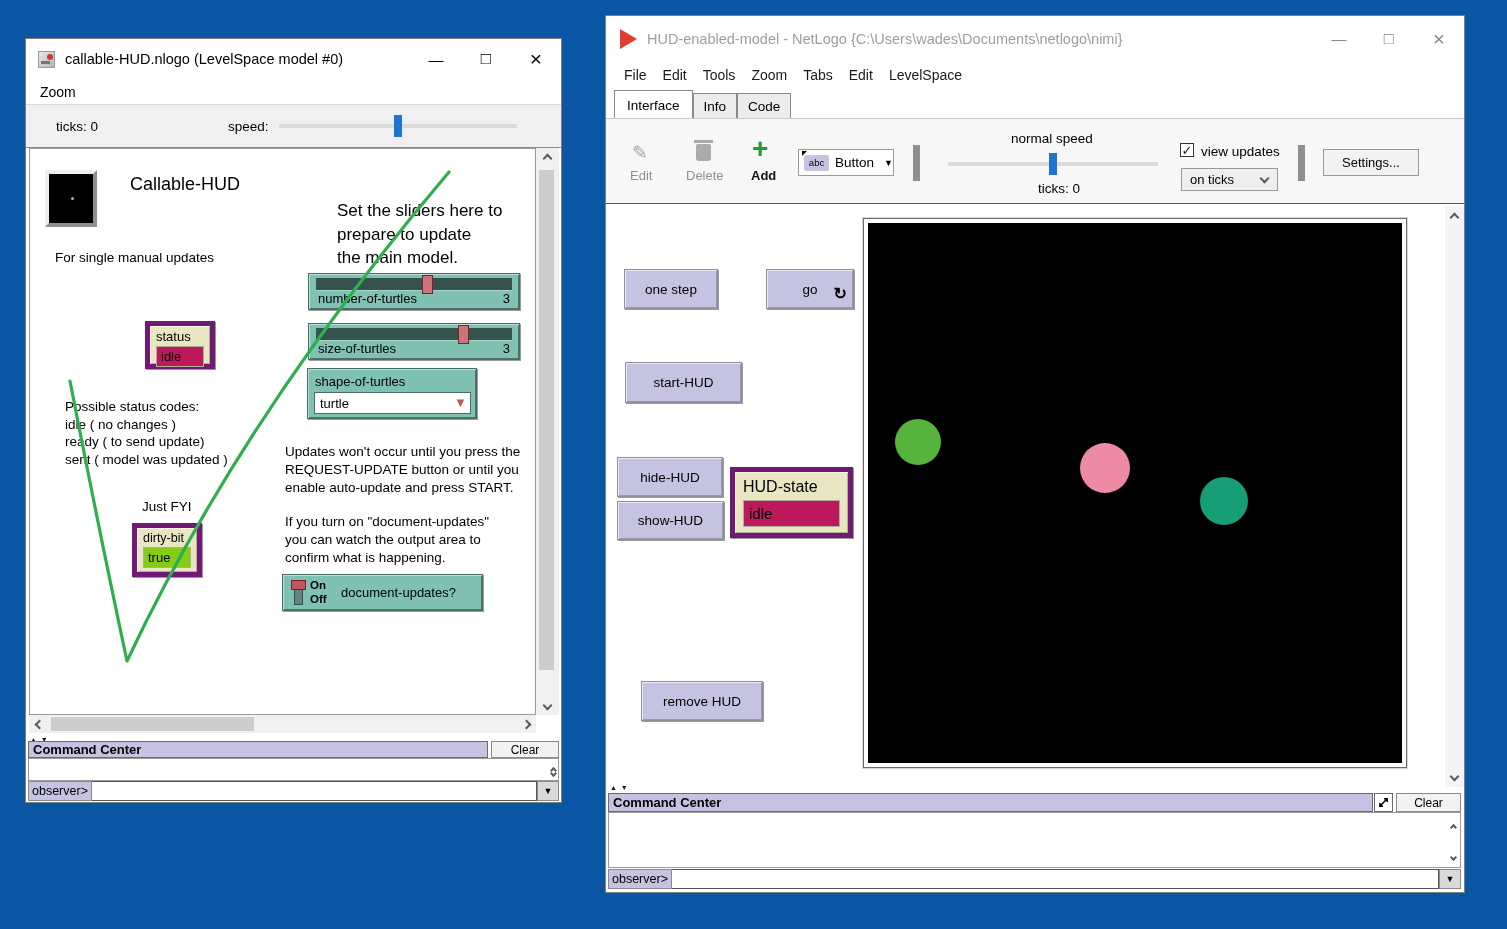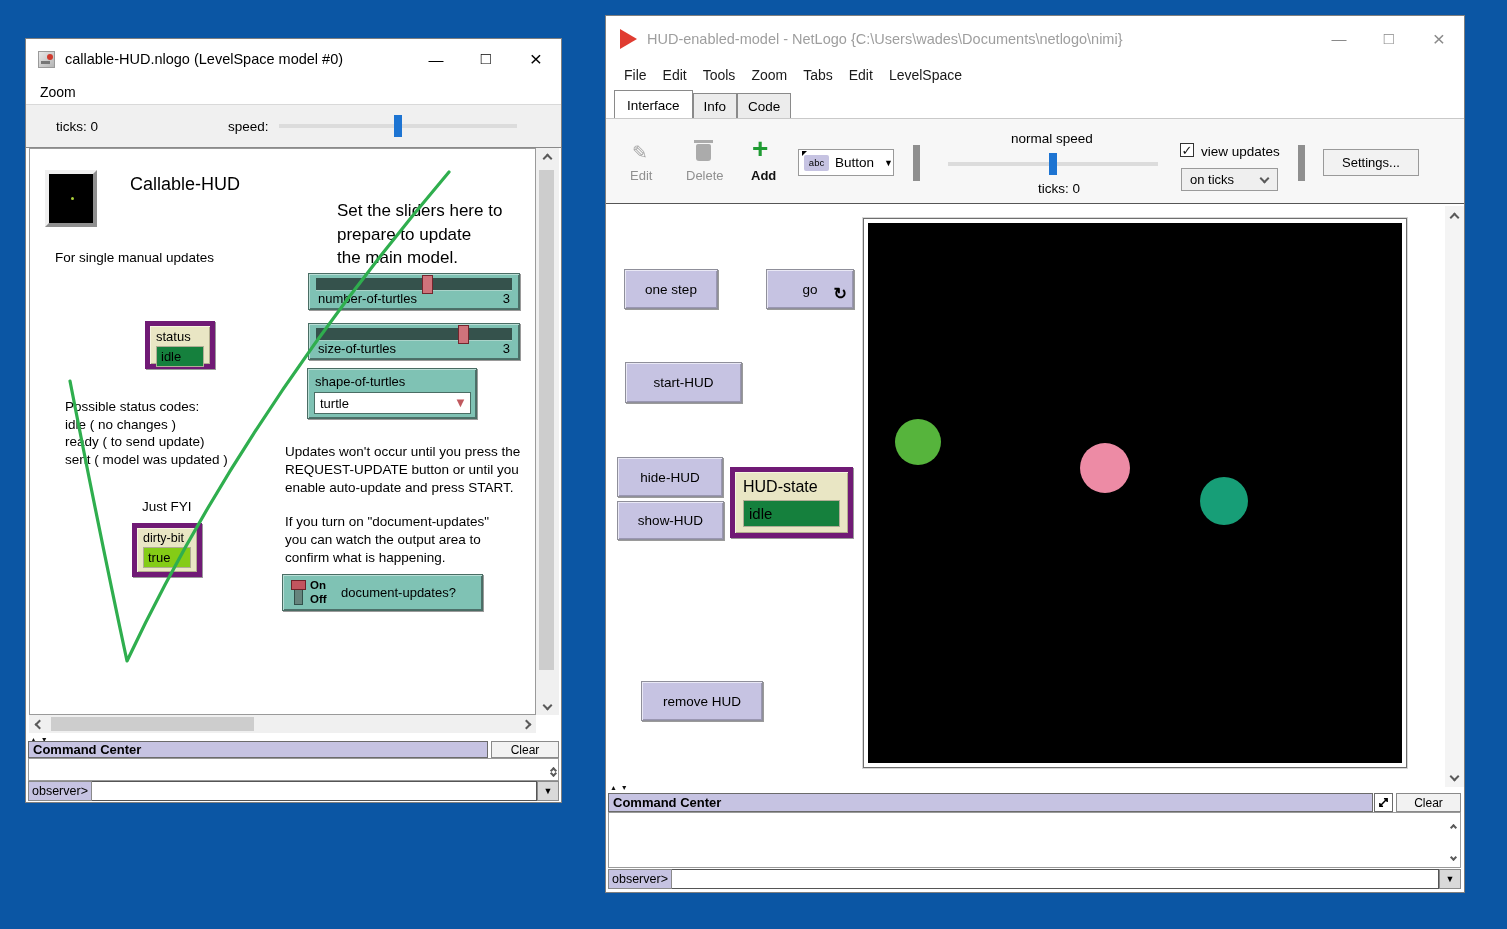--- a/index.html
+++ b/index.html
@@ -23,21 +23,21 @@
 
   
   .nl-button { position:absolute; background:#c6c3e2; border:1px solid #8f8f9a;
                box-shadow:inset 1px 1px 0 #e9e8f5, inset -1px -1px 0 #9a97b2, 1px 1px 0 #9a9a9a;
                display:flex; align-items:center; justify-content:center;
                font-size:13.5px; color:#000; cursor:default; }
   .nl-monitor { position:absolute; background:#e9e6c4; border:5px solid #701a75;
                 box-shadow:inset 1px 1px 0 #f6f4e0, inset -1px -1px 0 #b2ae8f, 1px 1px 0 #9a9a9a;
                 padding:3px 6px 5px 6px; }
   .nl-monitor .mon-label { font-size:13px; margin-bottom:2px; }
-  .nl-monitor .mon-value { background:#15803d; border:1px solid #b0ad95;
+  .nl-monitor .mon-value { background:#be185d; border:1px solid #b0ad95;
                            font-size:13px; padding:2px 4px; }
   .nl-slider { position:absolute; background:#7fc2b4; border:1px solid #4a6d64;
                box-shadow:inset 1px 1px 0 #b9ded6, inset -1px -1px 0 #4d7junk0; }
   .nl-slider { box-shadow:inset 1px 1px 0 #b9ded6, inset -1px -1px 0 #4d706a, 1px 1px 0 #9a9a9a; }
   .sl-track { position:absolute; left:7px; right:7px; top:4px; height:13px;
               background:#35524c; border-bottom:1px solid #a9d4ca; }
   .sl-handle { position:absolute; top:1px; width:11px; height:19px;
                background:#cf737b; border:1px solid #73262e; }
   .sl-label { position:absolute; left:9px; bottom:3px; font-size:13px; }
   .sl-value { position:absolute; right:9px; bottom:3px; font-size:13px; }

